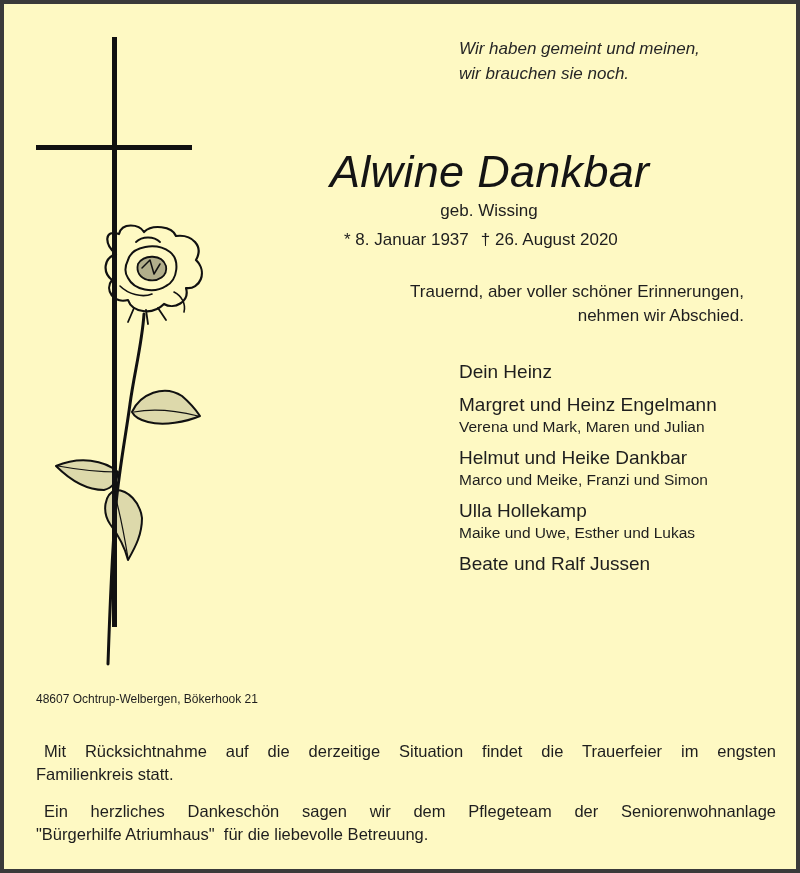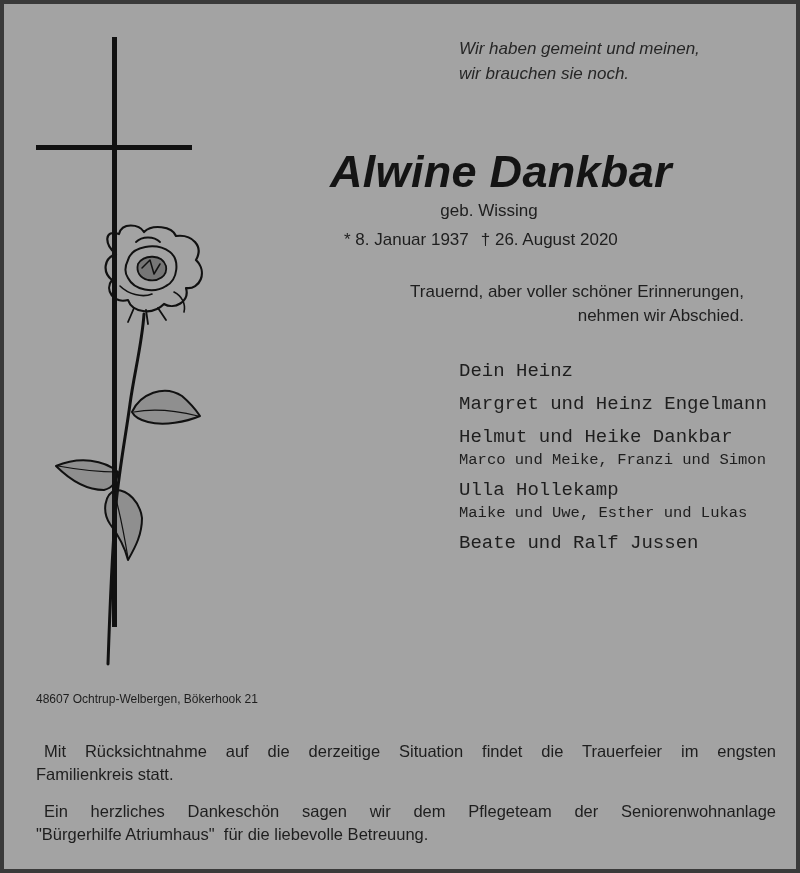--- a/index.html
+++ b/index.html
@@ -1,29 +1,29 @@
 <!DOCTYPE html>
 <html><head>
 <meta charset="utf-8">
 <style>
   html, body { margin: 0; padding: 0; background: #ffffff; }
   body { width: 800px; height: 873px; position: relative; overflow: hidden; }
   .frame {
     position: absolute; left: 0; top: 0; width: 800px; height: 873px;
-    box-sizing: border-box; border: 4px solid #3a3a3a; background: #a3a3a3;
+    box-sizing: border-box; border: 4px solid #3a3a3a; background: #fef9c3;
   }
   .txt { font-family: "Liberation Sans", sans-serif; color: #1e1e1e; position: absolute; white-space: nowrap; }
   .quote { left: 455px; top: 32px; font-size: 17px; font-style: italic; line-height: 25px; color: #262626; }
   .quote div { white-space: nowrap; }
-  .name { left: 326px; top: 142px; font-size: 45px; font-style: italic; letter-spacing: 0.3px; color: #141414; font-weight: bold; }
+  .name { left: 326px; top: 142px; font-size: 45px; font-style: italic; letter-spacing: 0.3px; color: #141414; }
   .maiden { left: 0; width: 800px; text-align: center; top: 197px; font-size: 17px; padding-left: 170px; box-sizing: border-box; }
   .dates { left: 340px; top: 226px; font-size: 17px; }
   .dates .death { margin-left: 12px; }
   .farewell { left: 280px; width: 460px; top: 276px; text-align: right; font-size: 17px; line-height: 24px; white-space: normal; }
-  .mourners { left: 455px; top: 355px; width: 330px; white-space: normal; position: absolute; font-family: Liberation Mono, monospace; color: #1e1e1e; }
+  .mourners { left: 455px; top: 355px; width: 330px; white-space: normal; position: absolute; font-family: Liberation Sans, sans-serif; color: #1e1e1e; }
   .m-group { margin-bottom: 8px; }
   .m-main { font-size: 19px; line-height: 25px; }
   .m-sub { font-size: 15.5px; line-height: 20px; }
   .address { left: 32px; top: 688px; font-size: 12px; }
   .para { left: 32px; width: 740px; font-size: 16.5px; line-height: 23px; text-align: justify; white-space: normal; }
   .para1 { top: 736px; }
   .para2 { top: 796px; }
   .para .line1 { text-align-last: justify; display: block; margin-left: 8px; }
   .illustration { position: absolute; left: 20px; top: 20px; width: 220px; height: 650px; }
 </style>
@@ -78,20 +78,21 @@
     <div>Trauernd, aber voller schöner Erinnerungen,</div>
     <div>nehmen wir Abschied.</div>
   </div>
 
   <div class="mourners">
     <div class="m-group">
       <div class="m-main">Dein Heinz</div>
     </div>
     <div class="m-group">
       <div class="m-main">Margret und Heinz Engelmann</div>
+      <div class="m-sub">Verena und Mark, Maren und Julian</div>
     </div>
     <div class="m-group">
       <div class="m-main">Helmut und Heike Dankbar</div>
       <div class="m-sub">Marco und Meike, Franzi und Simon</div>
     </div>
     <div class="m-group">
       <div class="m-main">Ulla Hollekamp</div>
       <div class="m-sub">Maike und Uwe, Esther und Lukas</div>
     </div>
     <div class="m-group">

